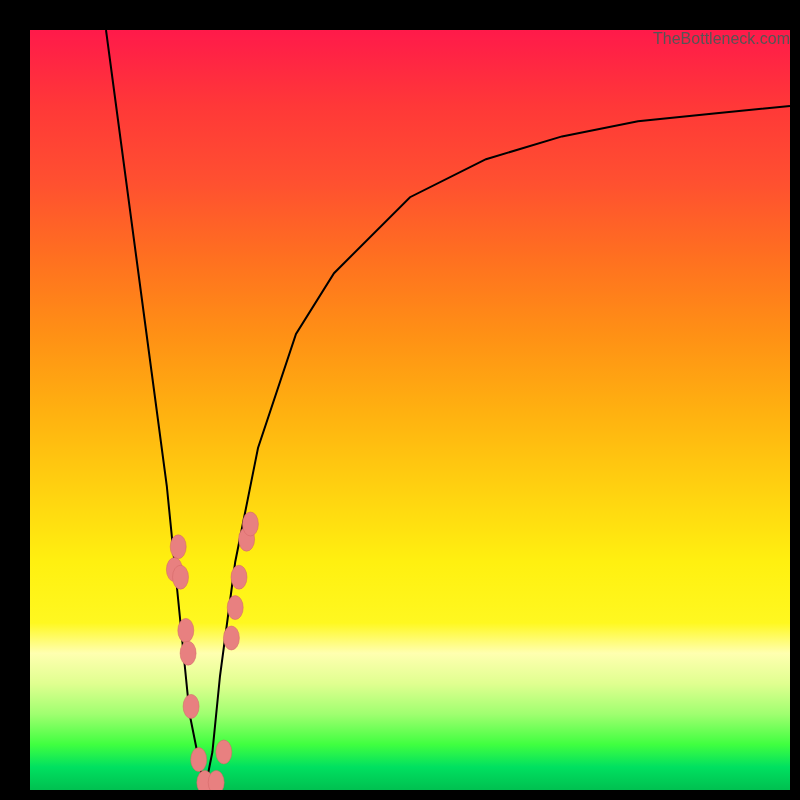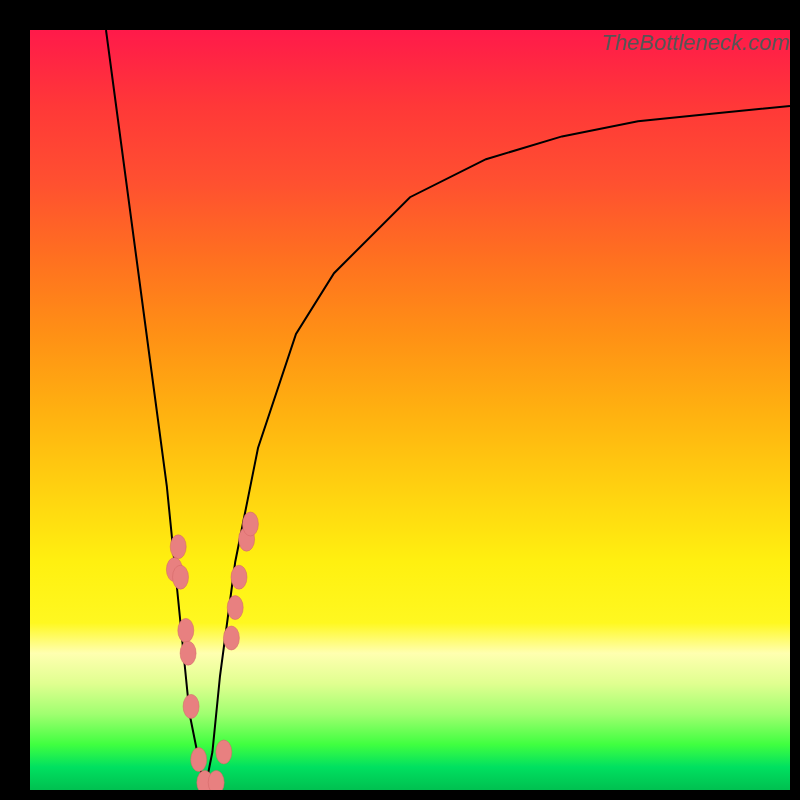--- a/index.html
+++ b/index.html
@@ -33,23 +33,22 @@
         #40ff40 94%,
         #00e060 97%,
         #00c050 100%
       );
     }
     .watermark {
       position: absolute;
       top: 30px;
       right: 10px;
       color: #555;
-      font-size: 22px;
+      font-size: 16px;
       z-index: 10;
-      font-style: italic;
     }
     svg.curve {
       position: absolute;
       left: 30px;
       top: 30px;
       width: 760px;
       height: 760px;
       z-index: 5;
     }
     .marker {

